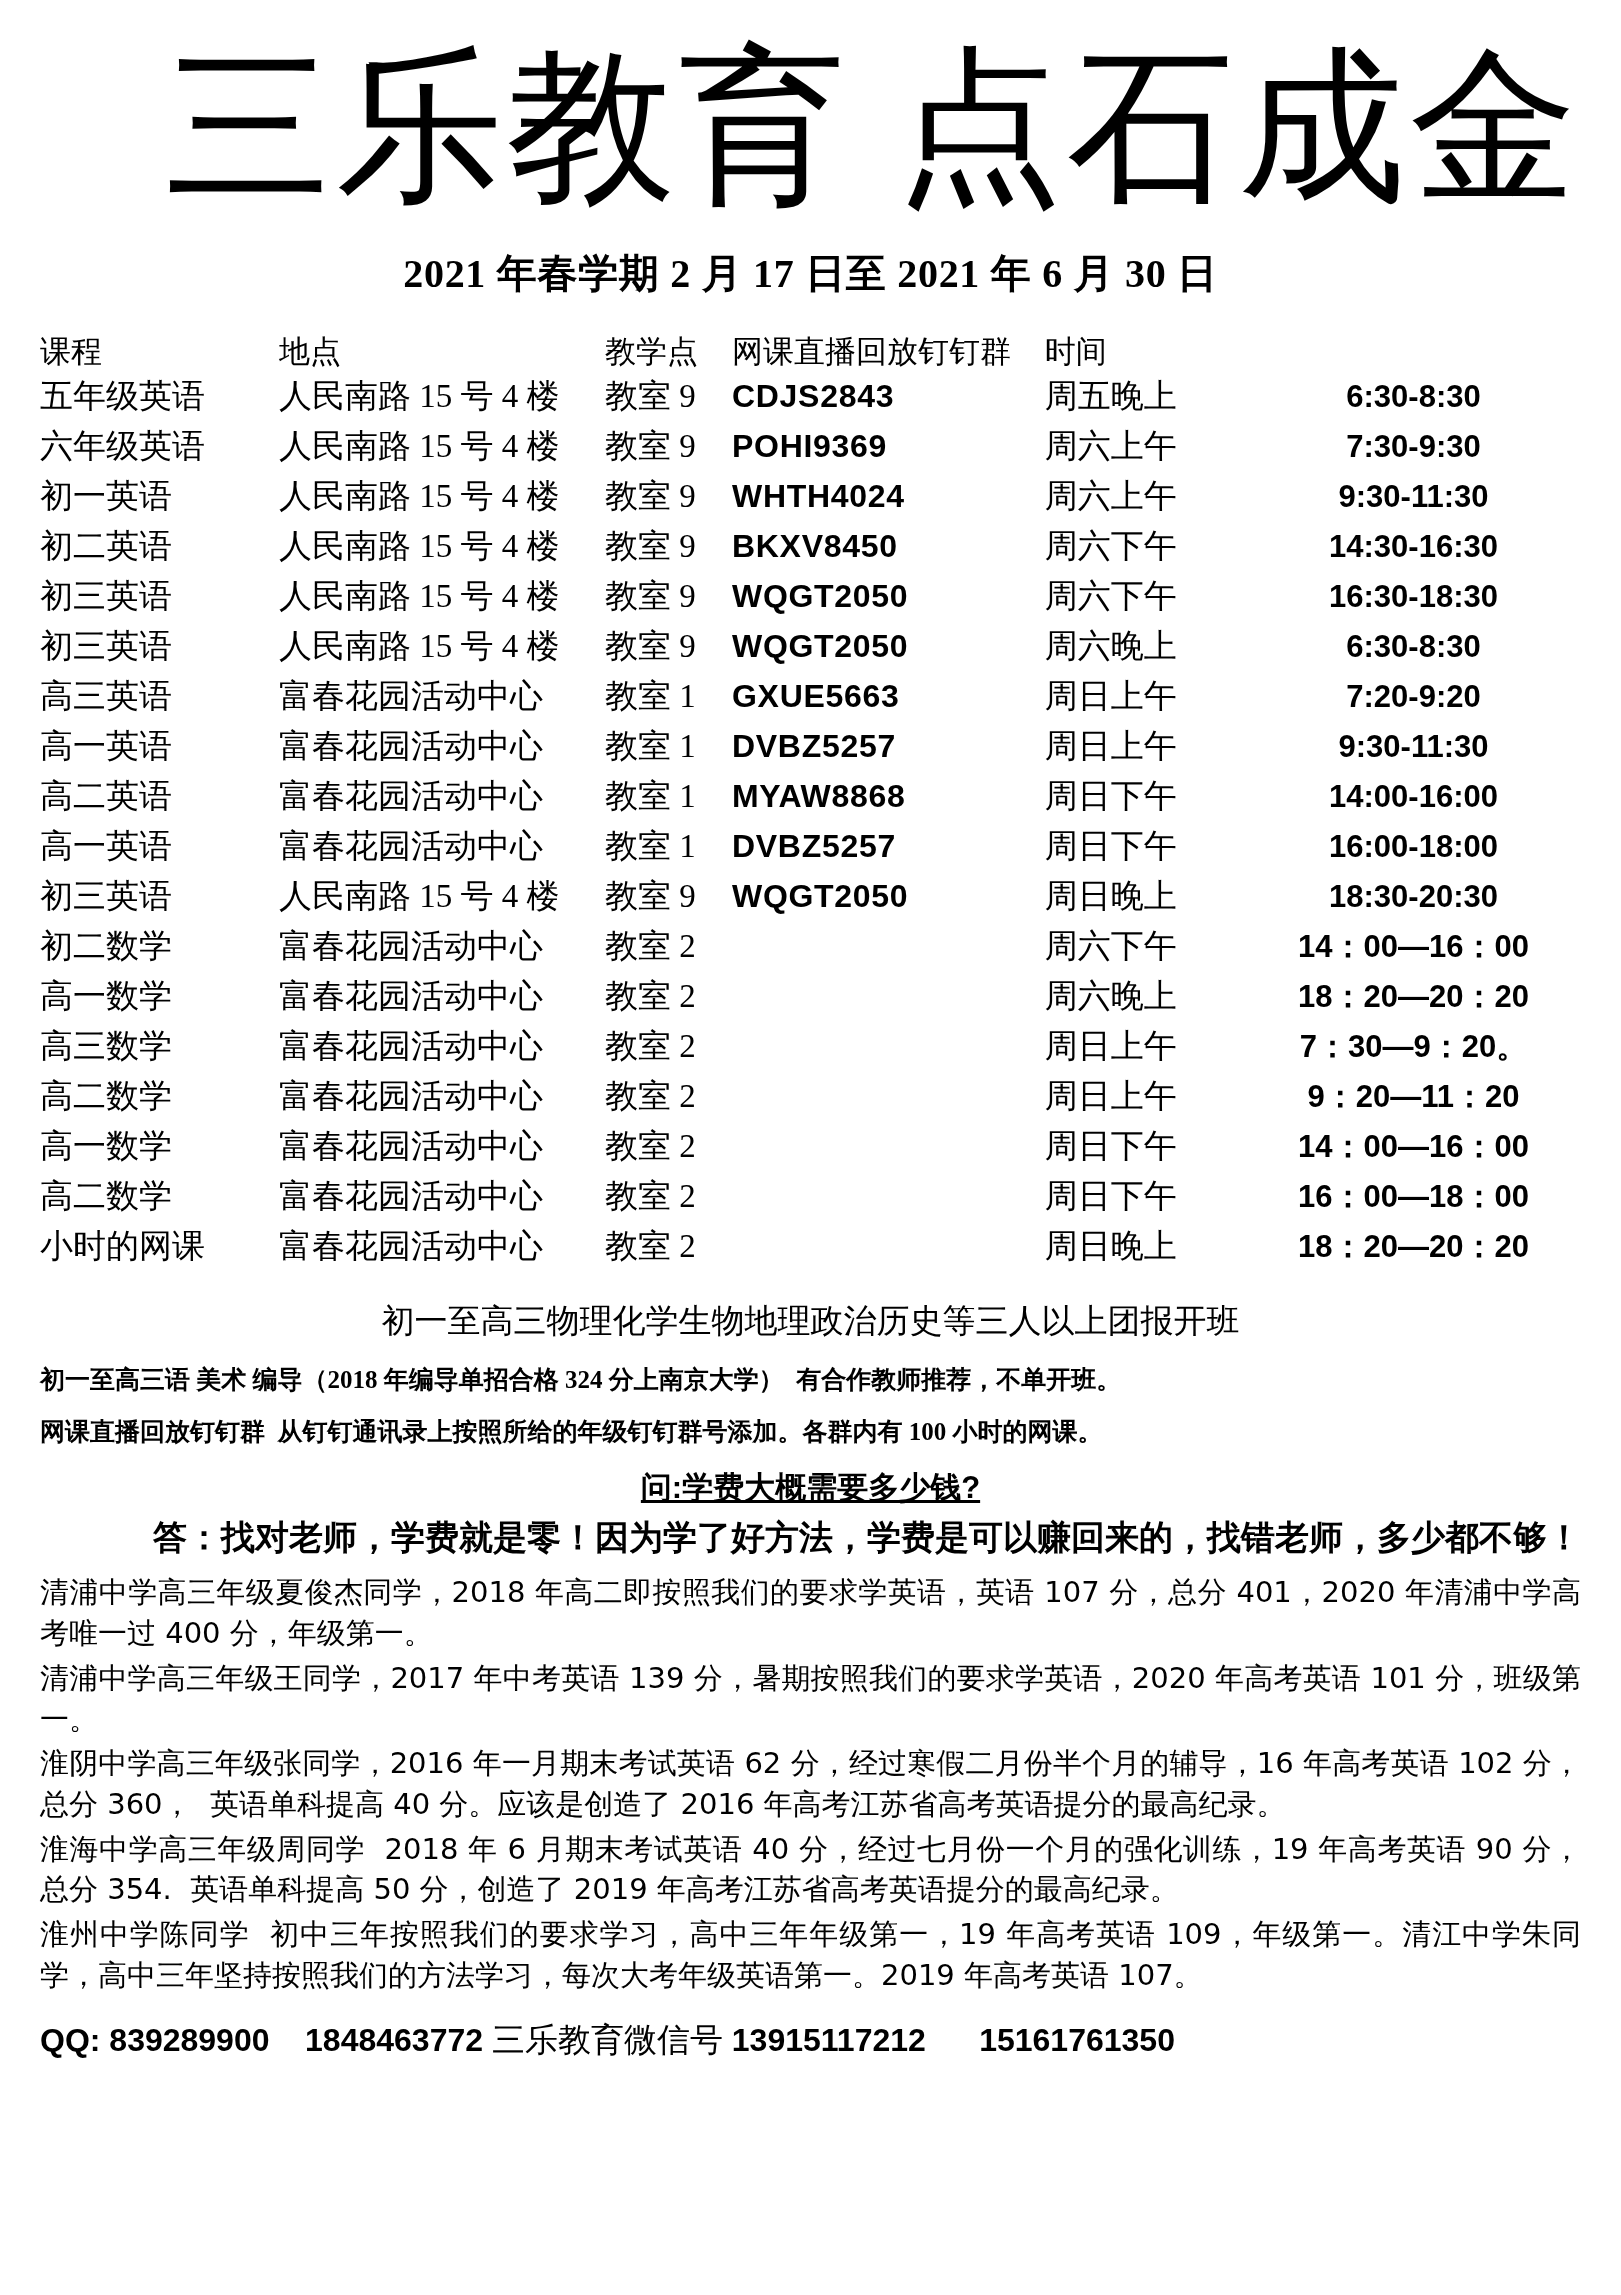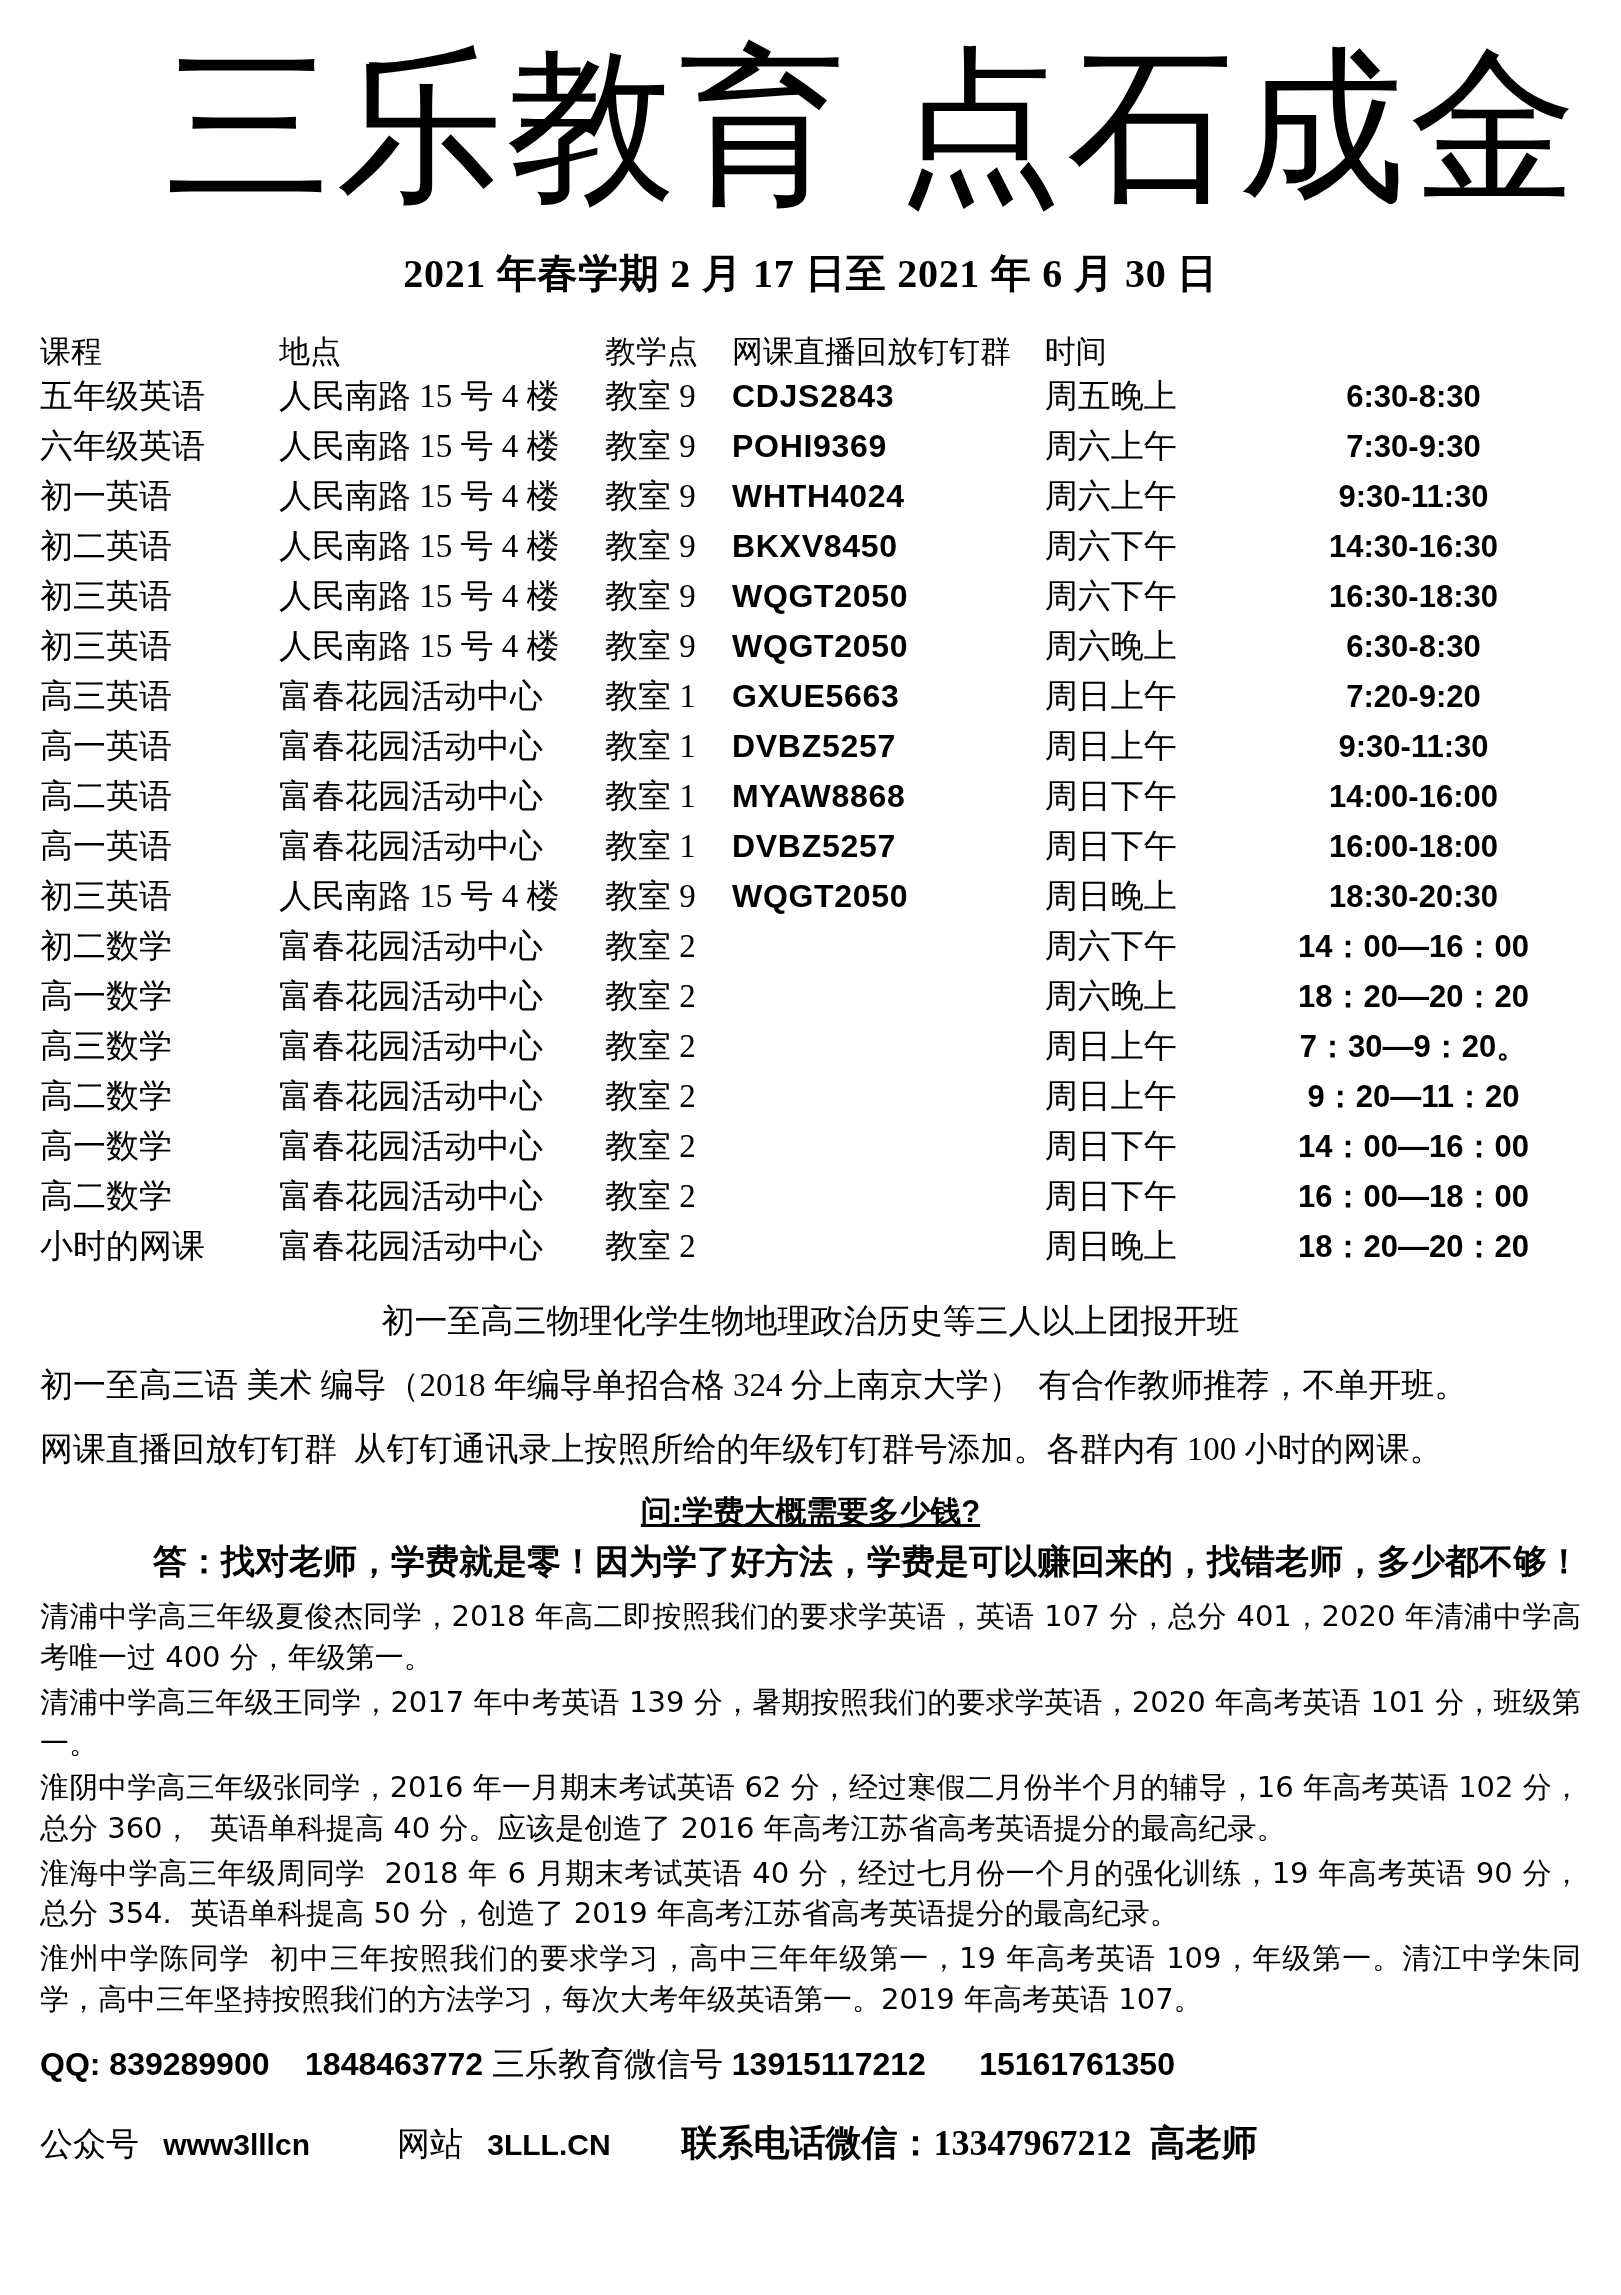--- a/index.html
+++ b/index.html
@@ -29,21 +29,21 @@
   .td.code{
     font-family:"Liberation Sans","DejaVu Sans",sans-serif;
     font-weight:700;font-size:32px;letter-spacing:0.7px;
   }
   .td.time{
     font-family:"Liberation Sans","DejaVu Sans",sans-serif;
     font-weight:700;font-size:31px;text-align:center;
   }
   .td.day{padding-left:8.7px;}
   .center-note{font-size:33px;text-align:center;margin:25px 0 5.8px 0;}
-  .note{font-size:33px;margin:19px 0;white-space:pre-wrap;}
+  .note{font-size:25px;margin:19px 0;white-space:pre-wrap;font-weight:bold;}
   .q{
     font-family:"Liberation Sans","DejaVu Sans",sans-serif;
     font-size:31px;font-weight:700;text-align:center;margin:13px 0 2.9px 0;text-decoration:underline;
   }
   .a{
     font-family:"Liberation Sans","DejaVu Sans",sans-serif;
     font-size:34px;font-weight:700;margin:5.8px 0 11.6px 0;white-space:pre-wrap;text-align:right;
   }
   .t{
     font-family:"DejaVu Sans","Liberation Sans",sans-serif;
@@ -263,22 +263,15 @@
   <p class="a">答：找对老师，学费就是零！因为学了好方法，学费是可以赚回来的，找错老师，多少都不够！</p>
 
   <p class="t">清浦中学高三年级夏俊杰同学，2018 年高二即按照我们的要求学英语，英语 107 分，总分 401，2020 年清浦中学高考唯一过 400 分，年级第一。</p>
   <p class="t">清浦中学高三年级王同学，2017 年中考英语 139 分，暑期按照我们的要求学英语，2020 年高考英语 101 分，班级第一。</p>
   <p class="t">淮阴中学高三年级张同学，2016 年一月期末考试英语 62 分，经过寒假二月份半个月的辅导，16 年高考英语 102 分，总分 360，  英语单科提高 40 分。应该是创造了 2016 年高考江苏省高考英语提分的最高纪录。</p>
   <p class="t">淮海中学高三年级周同学  2018 年 6 月期末考试英语 40 分，经过七月份一个月的强化训练，19 年高考英语 90 分，  总分 354.  英语单科提高 50 分，创造了 2019 年高考江苏省高考英语提分的最高纪录。</p>
   <p class="t">淮州中学陈同学  初中三年按照我们的要求学习，高中三年年级第一，19 年高考英语 109，年级第一。清江中学朱同学，高中三年坚持按照我们的方法学习，每次大考年级英语第一。2019 年高考英语 107。</p>
 
   <p class="qq"><span>QQ: 839289900    1848463772 </span><span class="wx-label">三乐教育微信号</span><span> 13915117212      15161761350</span></p>
 
-  <p class="footer">
-    <span>公众号 </span><span class="sp"></span><span class="val">www3lllcn</span>
-    <span class="gap1"></span>
-    <span>网站 </span><span class="sp"></span><span class="val">3LLL.CN</span>
-    <span class="gap2"></span>
-    <span class="phone">联系电话微信：13347967212  高老师</span>
-  </p>
 
 </main>
 
 
 </body></html>

